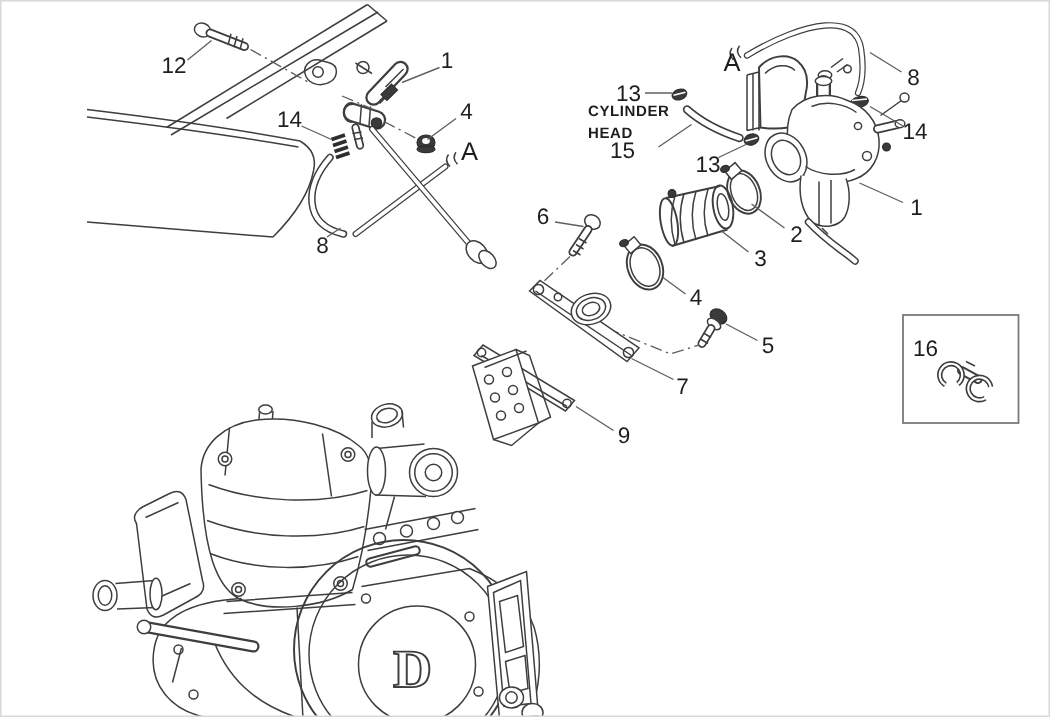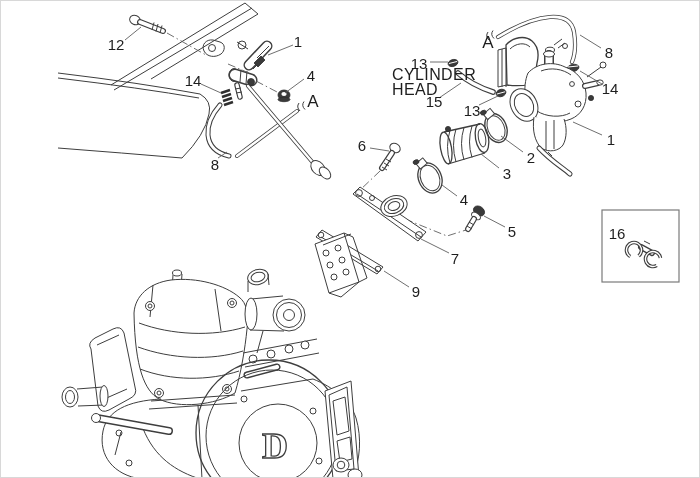--- a/index.html
+++ b/index.html
@@ -8,22 +8,22 @@
     border:1px solid #d8d8d8;box-sizing:border-box;overflow:hidden;
     font-family:"Liberation Sans","DejaVu Sans",sans-serif;
   }
   .page svg{position:absolute;left:0;top:0;}
   .lbl{
     position:absolute;transform:translate(-50%,-50%);
     font-size:15px;color:#1e1e1e;white-space:nowrap;line-height:1;
   }
   .lbl.big{font-size:17px;}
   .note{
-    position:absolute;font-size:16px;letter-spacing:.4px;
-    line-height:15px;color:#1e1e1e;white-space:nowrap;
+    position:absolute;font-size:10px;letter-spacing:.4px;
+    line-height:15px;color:#1e1e1e;white-space:nowrap;font-weight:bold;
   }
   
   .ln{stroke:#3e3e3e;fill:none;stroke-width:1;}
   .ln13{stroke:#3e3e3e;fill:none;stroke-width:1.3;}
   .fw{stroke:#3e3e3e;fill:#ffffff;stroke-width:1;}
   .fd{stroke:#2e2e2e;fill:#3a3a3a;stroke-width:.8;}
   .tube-o{stroke:#3e3e3e;fill:none;stroke-linecap:round;}
   .tube-i{stroke:#ffffff;fill:none;stroke-linecap:round;}
   .leader{stroke:#5f5f5f;stroke-width:.9;fill:none;}
   .axis{stroke:#5f5f5f;stroke-width:.9;fill:none;stroke-dasharray:8 3 1.5 3;}
@@ -360,21 +360,21 @@
 
 <span class="lbl" style="left:115px;top:43px">12</span>
 <span class="lbl" style="left:297px;top:40px">1</span>
 <span class="lbl" style="left:310px;top:74px">4</span>
 <span class="lbl" style="left:192px;top:79px">14</span>
 <span class="lbl big" style="left:312px;top:100px">A</span>
 <span class="lbl" style="left:214px;top:163px">8</span>
 <span class="lbl big" style="left:487px;top:41px">A</span>
 <span class="lbl" style="left:608px;top:51px">8</span>
 <span class="lbl" style="left:418px;top:62px">13</span>
-<span class="lbl" style="left:433px;top:100px">15</span>
+<span class="lbl" style="left:414px;top:100px">15</span>
 <span class="lbl" style="left:471px;top:109px">13</span>
 <span class="lbl" style="left:609px;top:87px">14</span>
 <span class="lbl" style="left:610px;top:138px">1</span>
 <span class="lbl" style="left:530px;top:156px">2</span>
 <span class="lbl" style="left:506px;top:172px">3</span>
 <span class="lbl" style="left:463px;top:198px">4</span>
 <span class="lbl" style="left:511px;top:230px">5</span>
 <span class="lbl" style="left:361px;top:144px">6</span>
 <span class="lbl" style="left:454px;top:257px">7</span>
 <span class="lbl" style="left:415px;top:290px">9</span>

